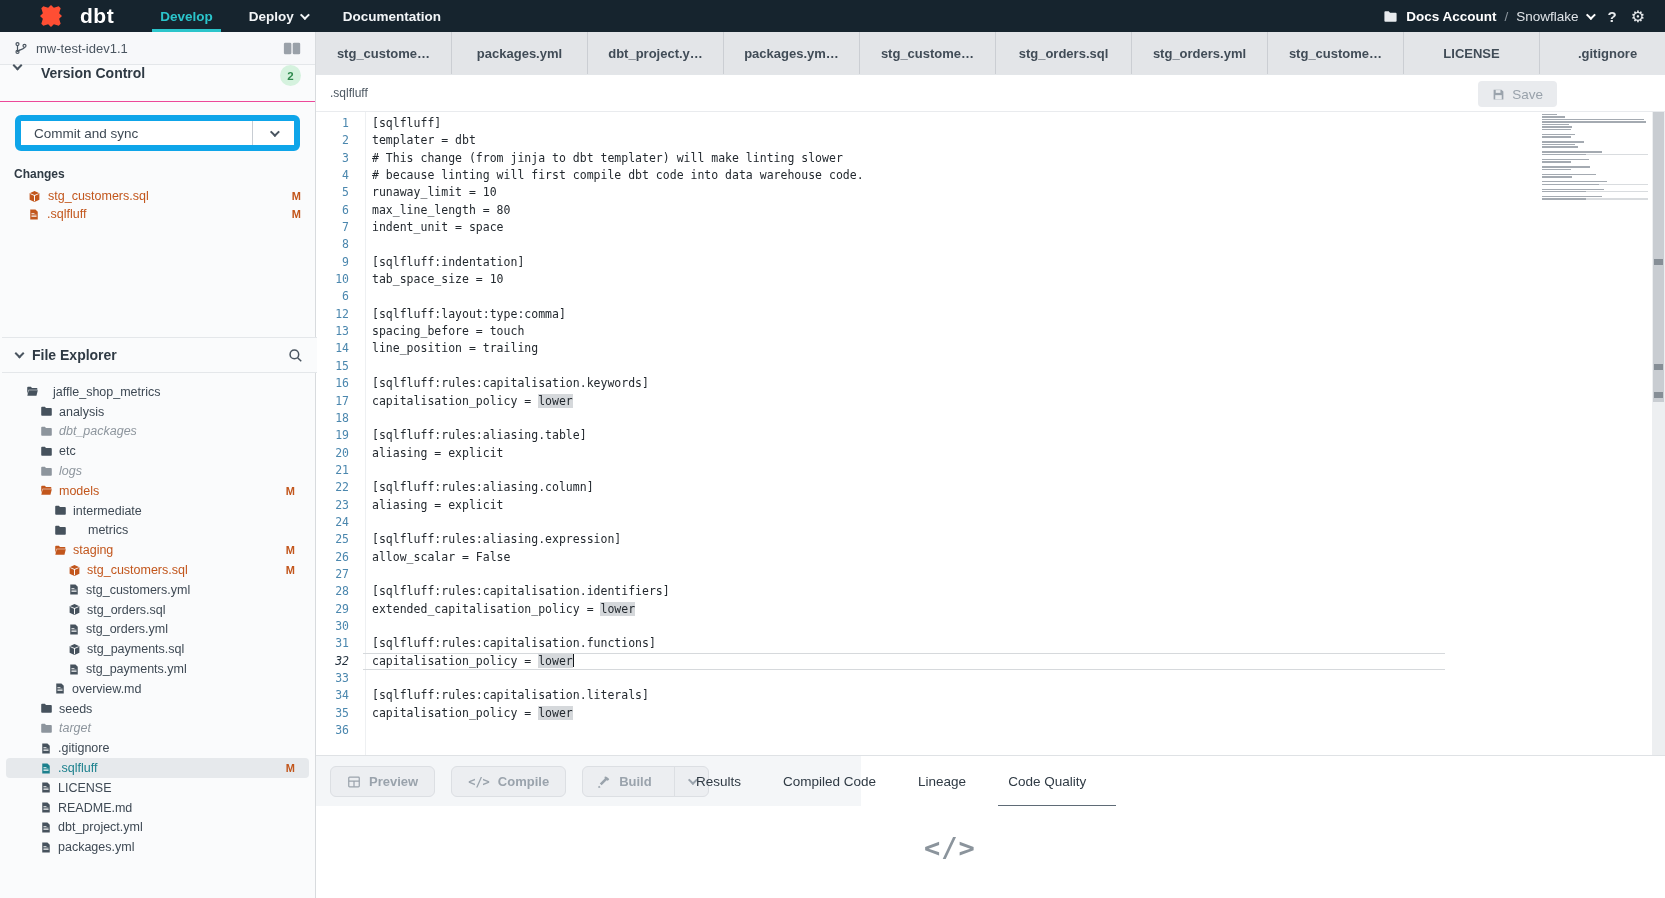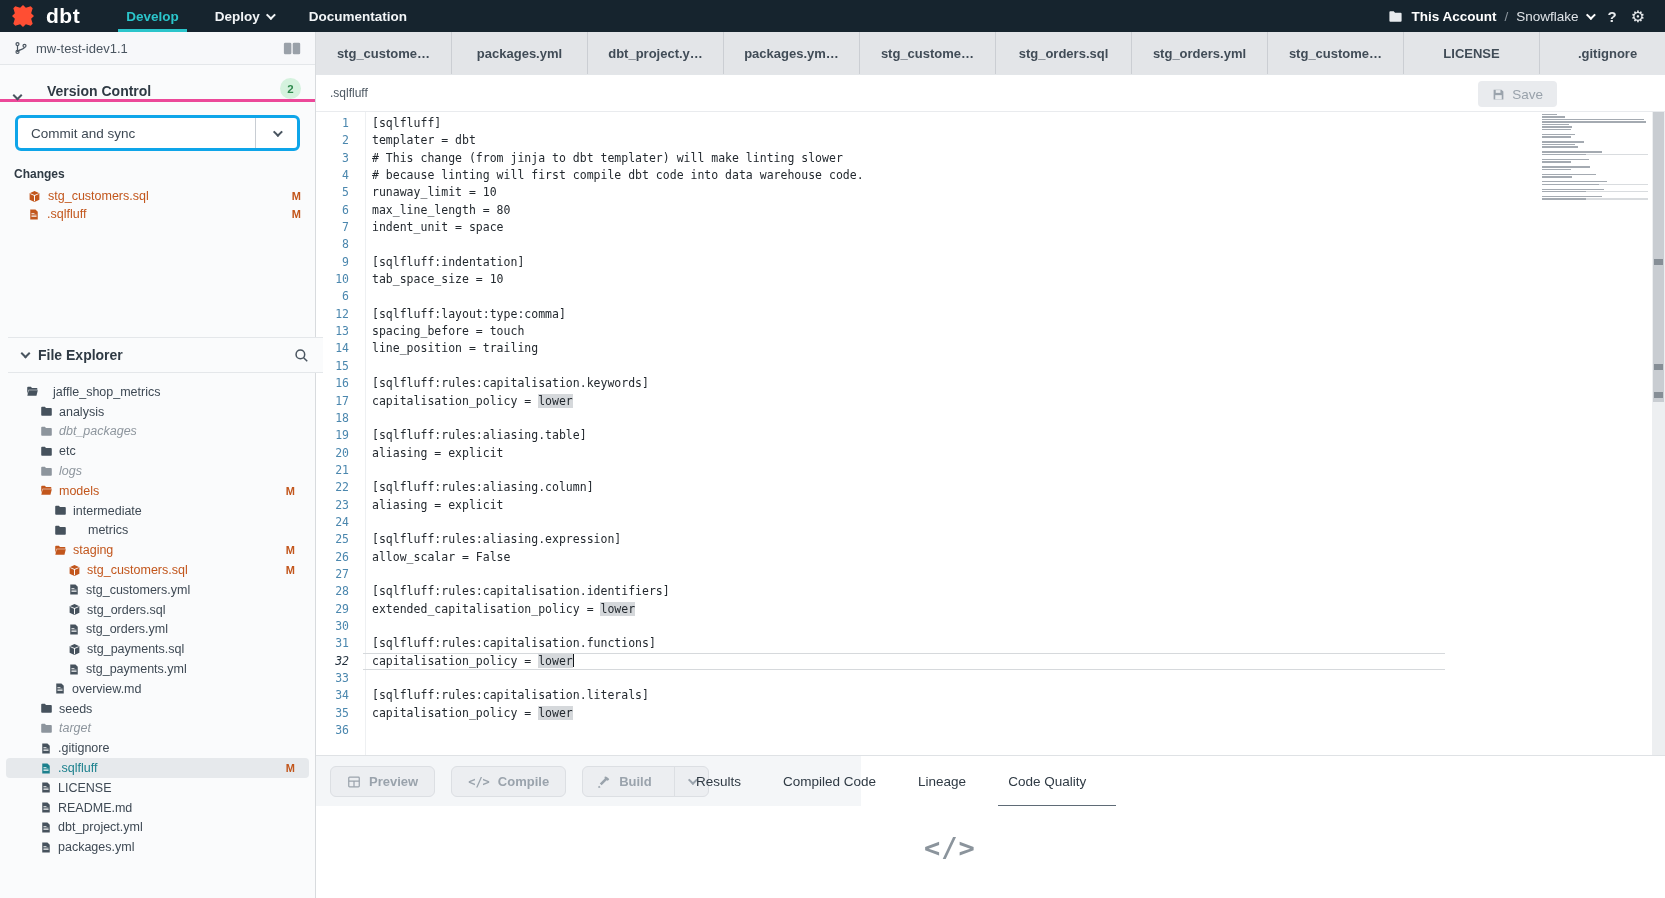--- a/index.html
+++ b/index.html
@@ -3,21 +3,21 @@
 <meta charset="utf-8">
 <style>
   * { margin:0; padding:0; box-sizing:border-box; }
   html,body { width:1665px; height:898px; overflow:hidden; background:#fff;
     font-family:"Liberation Sans", sans-serif; }
   .ic { display:inline-flex; align-items:center; justify-content:center; flex:none; }
 
   
   .topnav { position:absolute; left:0; top:0; width:1665px; height:32px; background:#16242e;
     display:flex; align-items:center; color:#fff; z-index:30; }
-  .logo { display:flex; align-items:center; gap:12px; padding:0 28px 0 12px; }
+  .logo { display:flex; align-items:center; gap:18px; padding:0 28px 0 40px; }
   .logo-mark { width:22px; height:22px; background:#ff4e33;
     clip-path:polygon(50% 0,63% 13%,85% 6%,94% 15%,87% 37%,100% 50%,87% 63%,94% 85%,85% 94%,63% 87%,50% 100%,37% 87%,15% 94%,6% 85%,13% 63%,0 50%,13% 37%,6% 15%,15% 6%,37% 13%); }
   .logo-text { font-size:21px; font-weight:bold; letter-spacing:.5px; }
   .nav-items { display:flex; height:100%; }
   .nav-item { display:flex; align-items:center; gap:6px; padding:0 18px; font-size:13.5px;
     font-weight:bold; color:#f2f5f7; position:relative; cursor:pointer; }
   .nav-item.active { color:#2bc5cb; }
   .nav-item.active::after { content:""; position:absolute; left:10px; right:10px; bottom:0;
     height:3px; background:#2bc5cb; }
   .nav-right { margin-left:auto; display:flex; align-items:center; gap:14px; padding-right:20px; }
@@ -29,37 +29,37 @@
     transform:rotate(45deg) translateY(-2px); display:inline-block; }
   .help { font-size:15px; font-weight:bold; color:#e8ebee; }
   .gearg { font-size:16px; color:#e8ebee; }
 
   
   .sidebar { position:absolute; left:0; top:32px; width:316px; height:866px; background:#fafbfc;
     border-right:1px solid #d8dbde; z-index:20; }
   .branch-row { height:33px; display:flex; align-items:center; gap:8px; padding:0 14px;
     border-bottom:1px solid #e4e7ea; color:#4a5560; font-size:13px; background:#f7f8fa; }
   .branch-row .book { margin-left:auto; color:#9aa1a9; }
-  .sec-header { height:37px; display:flex; align-items:flex-end; gap:26px; padding:0 14px;
-    font-size:14px; font-weight:bold; color:#2f3a44; border-bottom:3px solid #ec4899; }
+  .sec-header { height:37px; display:flex; align-items:flex-start; gap:20px; padding:0 14px;
+    font-size:14px; font-weight:bold; color:#2f3a44; border-bottom:1px solid #ec4899; }
   .chev-dk { width:7px; height:7px; border-right:2px solid #4a5560; border-bottom:2px solid #4a5560;
     transform:rotate(45deg); margin-top:-3px; }
   .badge-green { margin-left:auto; width:21px; height:21px; border-radius:50%; background:#d5f2de;
     color:#2f8a4d; font-size:11.5px; font-weight:bold; display:flex; align-items:center; justify-content:center; }
-  .commit-btn { margin:13px 15px 0; height:36px; background:#fff; border:3px solid #0ea5e9;
+  .commit-btn { margin:13px 15px 0; height:36px; background:#fff; border:6px solid #0ea5e9;
     border-radius:6px; display:flex; align-items:stretch; overflow:hidden; cursor:pointer; }
   .commit-btn .lbl { flex:1; display:flex; align-items:center; padding-left:13px; font-size:13.5px; color:#3e4954; }
   .commit-btn .dd { width:42px; border-left:1px solid #c8cdd3; display:flex; align-items:center;
     justify-content:center; color:#4a5560; }
   .changes-label { margin:16px 0 6px 14px; font-size:12px; font-weight:bold; color:#2f3a44; }
   .change-row { display:flex; align-items:center; gap:7px; padding:2px 14px 2px 28px;
     font-size:12.5px; color:#c2561c; cursor:pointer; }
   .change-row .ic { color:#c2561c; }
   .mbadge { margin-left:auto; color:#c2561c; font-size:11px; font-weight:bold; }
-  .fe-header { position:absolute; left:8px; top:305px; width:100%; height:36px; background:#fafbfc;
+  .fe-header { position:absolute; left:2px; top:305px; width:100%; height:36px; background:#fafbfc;
     border-top:1px solid #e4e7ea; display:flex; align-items:center; gap:9px; padding:0 14px;
     font-size:14px; font-weight:bold; color:#2f3a44; border-bottom:1px solid #e4e7ea; }
   .fe-header .search { margin-left:auto; color:#4a5560; }
   .tree { position:absolute; left:0; top:346px; width:100%; bottom:0; overflow:hidden; padding-top:4px; }
   .trow { height:19.8px; display:flex; align-items:center; gap:6px; font-size:12.5px; color:#3e4954;
     padding-right:14px; cursor:pointer; margin:0 6px; border-radius:4px; }
   .trow .ic { color:#46525d; }
   .trow.mut { color:#8d959d; font-style:italic; }
   .trow.mut .ic { color:#8d959d; }
   .trow.mod { color:#c2561c; }
@@ -152,21 +152,21 @@
         <span>Documentation</span>
       </div>
     </div>
   <div class="nav-right">
     <div class="acct">
       <span class="ic">
         <svg viewBox="0 0 16 16" width="15" height="15">
             <path fill="#e8ebee" d="M1.5 3.5A1 1 0 0 1 2.5 2.5h3.6l1.4 1.6h6a1 1 0 0 1 1 1v7.4a1 1 0 0 1-1 1h-11a1 1 0 0 1-1-1z"></path>
           </svg>
       </span>
-      <b>This Account</b>
+      <b>Docs Account</b>
       <span class="sep">/</span>
       <span class="env">Snowflake</span>
       <span class="chev"></span>
     </div>
     <span class="help">?</span>
     <span class="gearg">⚙</span>
   </div>
 </div>
 
 <div class="sidebar">

